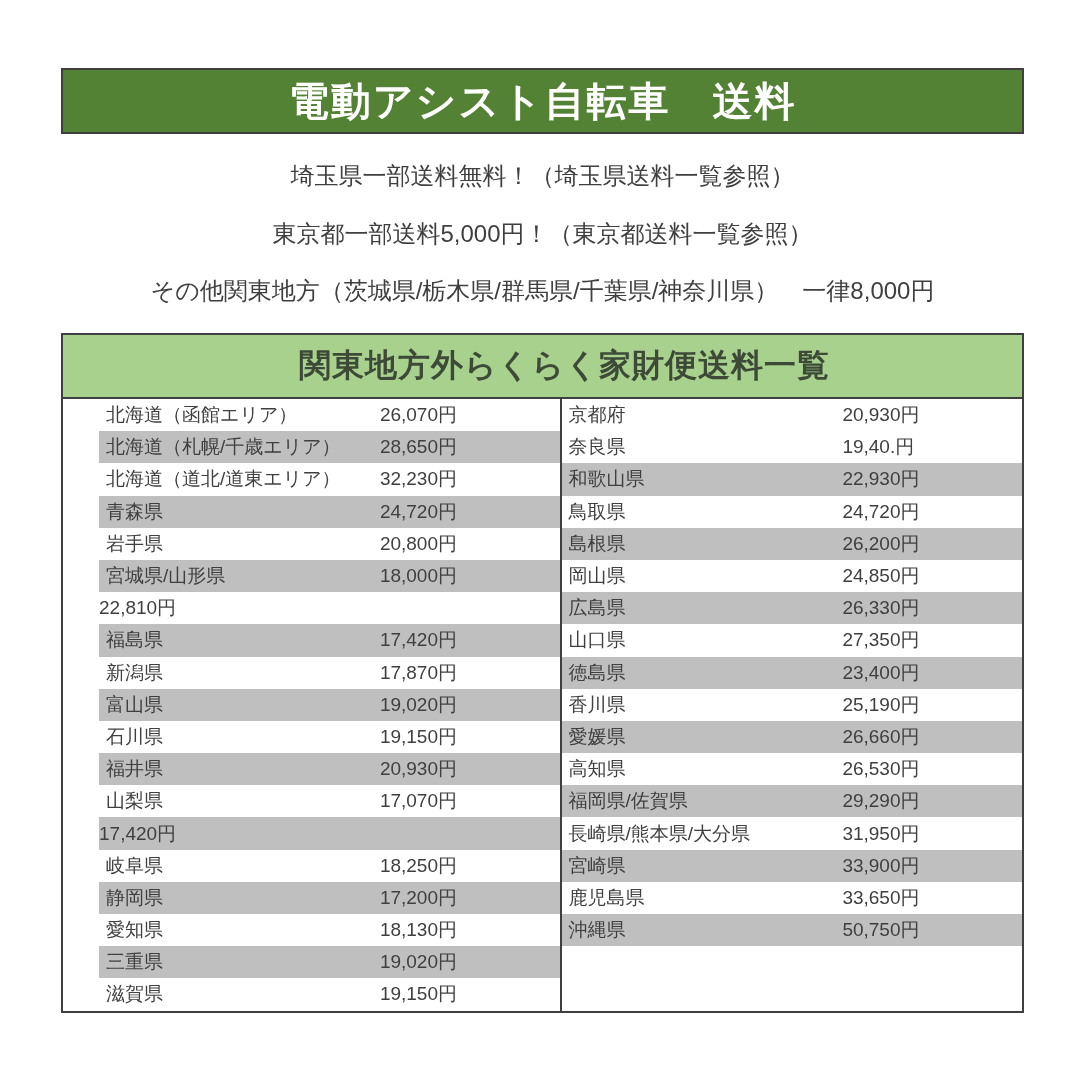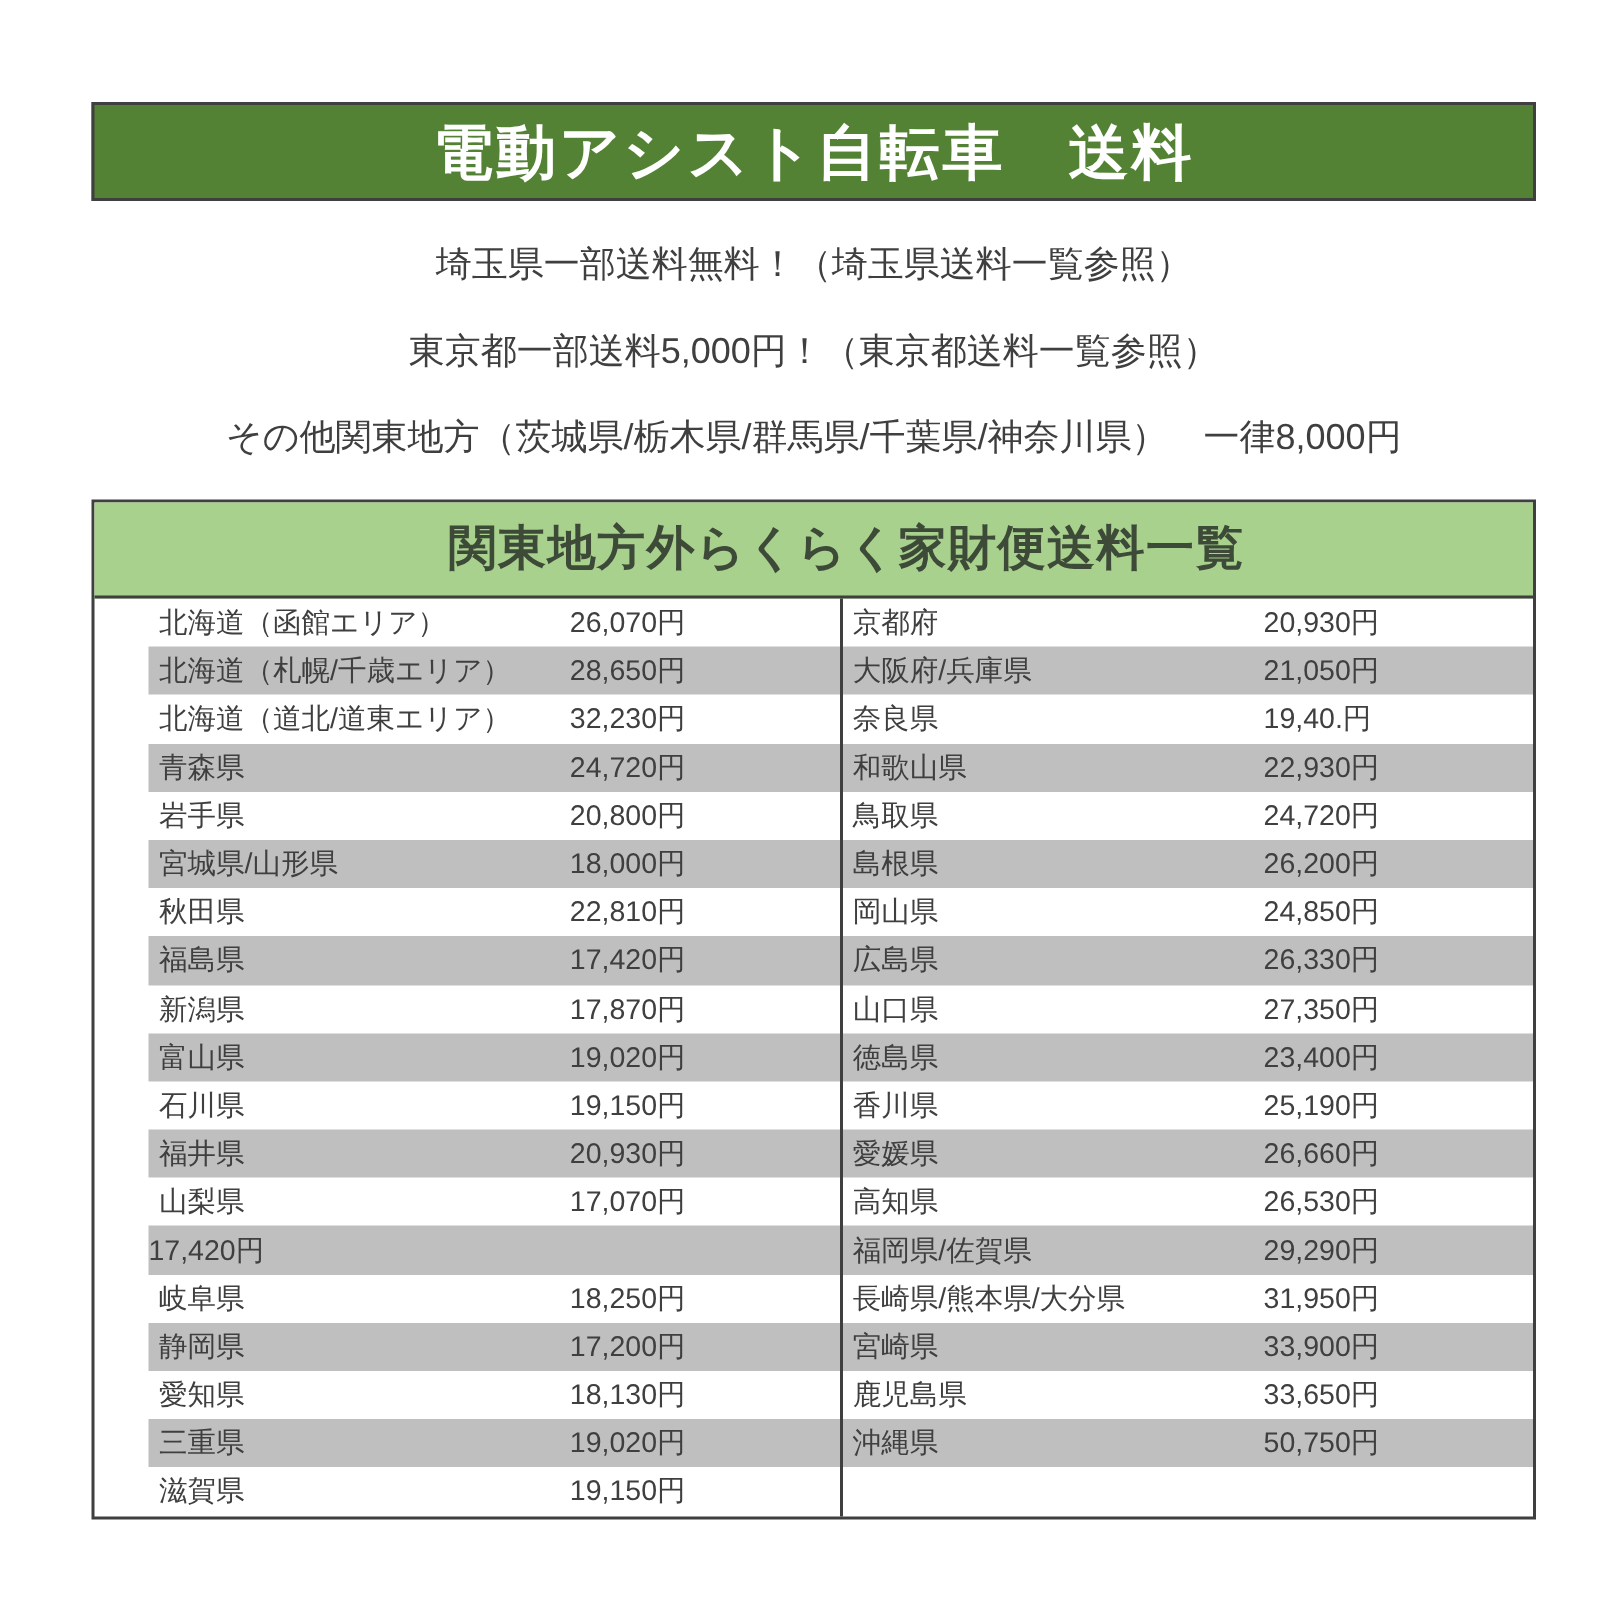--- a/index.html
+++ b/index.html
@@ -140,21 +140,20 @@
           </div>
           <div class="row white">
             <div class="cell region">岩手県</div>
             <div class="cell price">20,800円</div>
           </div>
           <div class="row gray">
             <div class="cell region">宮城県/山形県</div>
             <div class="cell price">18,000円</div>
           </div>
           <div class="row white">
-            <div class="cell region">秋田県</div>
             <div class="cell price">22,810円</div>
           </div>
           <div class="row gray">
             <div class="cell region">福島県</div>
             <div class="cell price">17,420円</div>
           </div>
           <div class="row white">
             <div class="cell region">新潟県</div>
             <div class="cell price">17,870円</div>
           </div>
@@ -195,24 +194,20 @@
           </div>
           <div class="row white">
             <div class="cell region">滋賀県</div>
             <div class="cell price">19,150円</div>
           </div>
         </div>
       <div class="col right">
           <div class="row white">
             <div class="cell region">京都府</div>
             <div class="cell price">20,930円</div>
-          </div>
-          <div class="row gray">
-            <div class="cell region">大阪府/兵庫県</div>
-            <div class="cell price">21,050円</div>
           </div>
           <div class="row white">
             <div class="cell region">奈良県</div>
             <div class="cell price">19,40.円</div>
           </div>
           <div class="row gray">
             <div class="cell region">和歌山県</div>
             <div class="cell price">22,930円</div>
           </div>
           <div class="row white">

